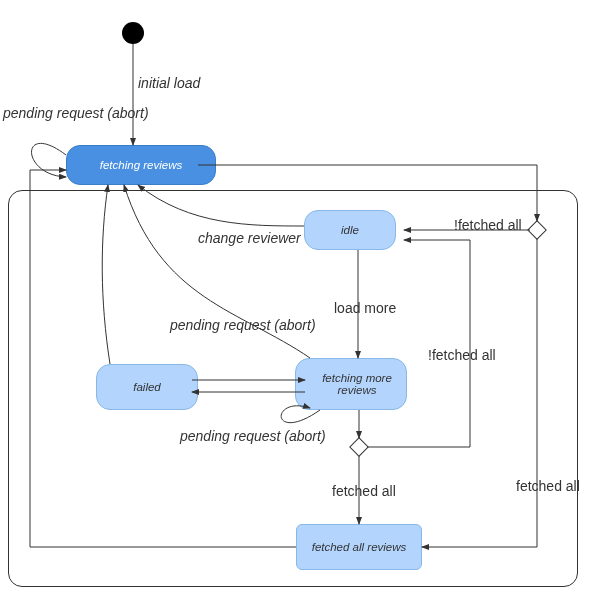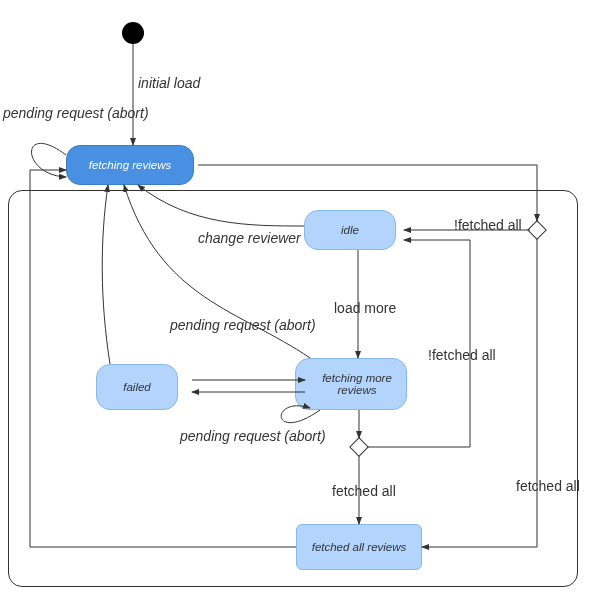--- a/index.html
+++ b/index.html
@@ -60,25 +60,25 @@
   </style>
 </head>
 <body>
 
 <div class="canvas">
 
   <div class="container" style="left:8px; top:190px; width:570px; height:397px;"></div>
 
   <div class="initial-dot" style="left:122px; top:22px;"></div>
 
-  <div class="state prime" style="left:66px; top:145px; width:128px; height:40px;">fetching reviews</div>
+  <div class="state prime" style="left:66px; top:145px; width:150px; height:40px;">fetching reviews</div>
 
   <div class="state" style="left:304px; top:210px; width:92px; height:40px;">idle</div>
 
-  <div class="state" style="left:96px; top:364px; width:82px; height:46px;">failed</div>
+  <div class="state" style="left:96px; top:364px; width:102px; height:46px;">failed</div>
 
   <div class="state" style="left:295px; top:358px; width:112px; height:52px;padding-left:20px;">fetching more reviews</div>
 
   <div class="state" style="left:296px; top:524px; width:126px; height:46px;border-radius:6px;">fetched all reviews</div>
 
   <div class="diamond" style="left:530px; top:223px;"></div>
   <div class="diamond" style="left:352px; top:440px;"></div>
 
   <div class="label" style="left:138px; top:75px; font-style:italic;">initial load</div>
 

